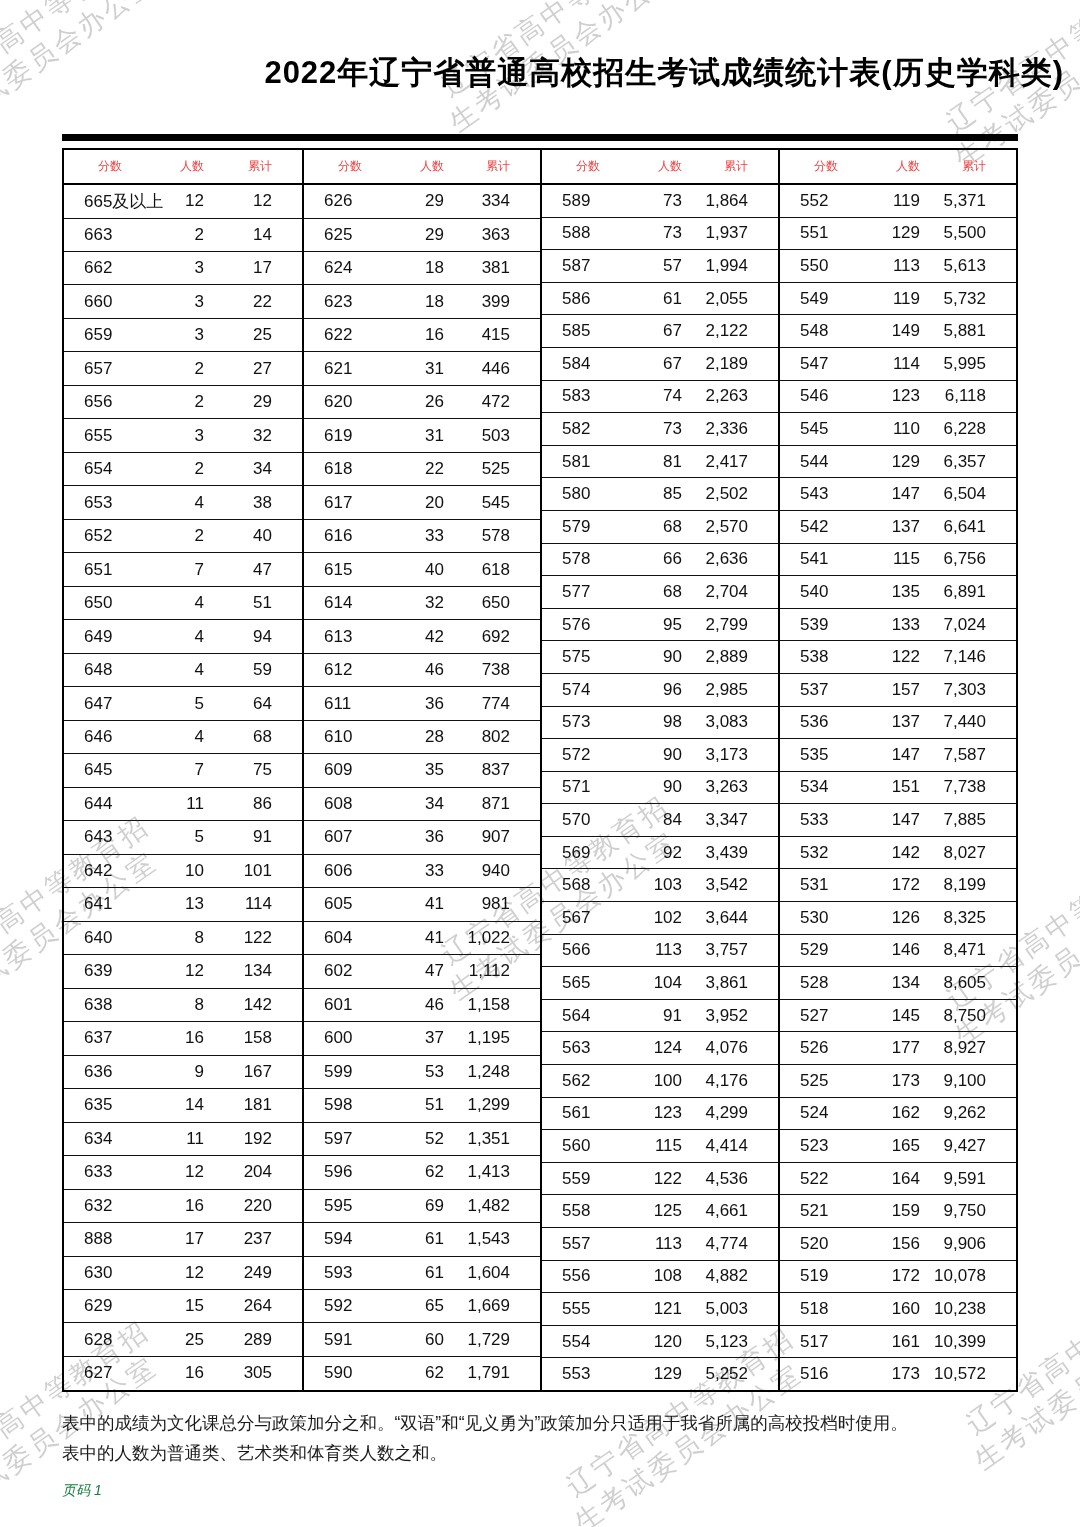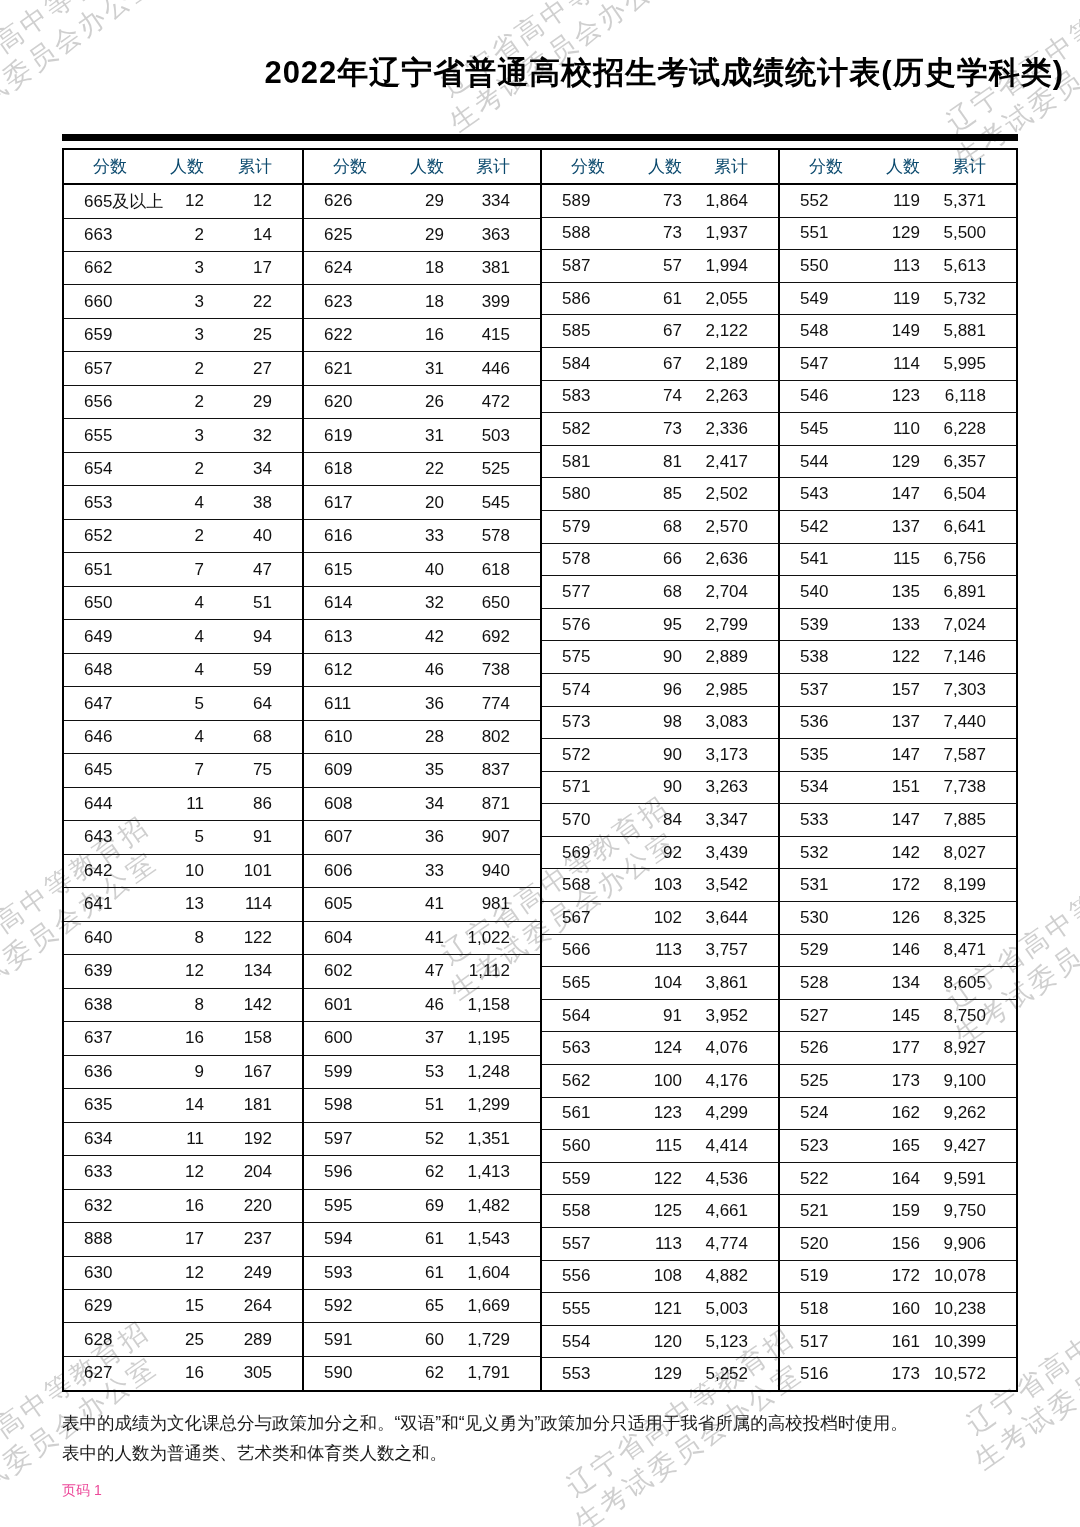--- a/index.html
+++ b/index.html
@@ -63,25 +63,25 @@
   table.grp{
     width:239px;
     border-collapse:collapse;
     table-layout:fixed;
   }
   table.grp + table.grp{
     border-left:2.5px solid #000;
   }
   .grp th{
     height:33px;
-    font-size:17px;
+    font-size:12px;
     font-weight:400;
     border-bottom:2px solid #000;
     padding:0;
-    color:#0c4a6e;
+    color:#ef4444;
   }
   .grp td{
     height:31.6px;
     font-size:17px;
     padding:0;
     border-bottom:1.8px solid #111;
     white-space:nowrap;
     color:#111;
   }
   .grp tr:last-child td{border-bottom:none;}
@@ -94,21 +94,22 @@
     width:956px;
     margin:16px auto 0;
     font-size:17.5px;
     line-height:30px;
     color:#1a1a1a;
   }
   .page-num{
     width:956px;
     margin:14px auto 0;
     font-size:14px;
-    color:#ec4899;
+    font-style:italic;
+    color:#15803d;
   }
 </style>
 </head>
 <body>
 
 <div class="page">
 
   <div class="wm wm1"><span class="l1">辽宁省高中等教育招</span><span class="l2">生考试委员会办公室</span></div>
   <div class="wm wm2"><span class="l1">辽宁省高中等教育招</span><span class="l2">生考试委员会办公室</span></div>
   <div class="wm wm3"><span class="l1">辽宁省高中等教育招</span><span class="l2">生考试委员会办公室</span></div>

